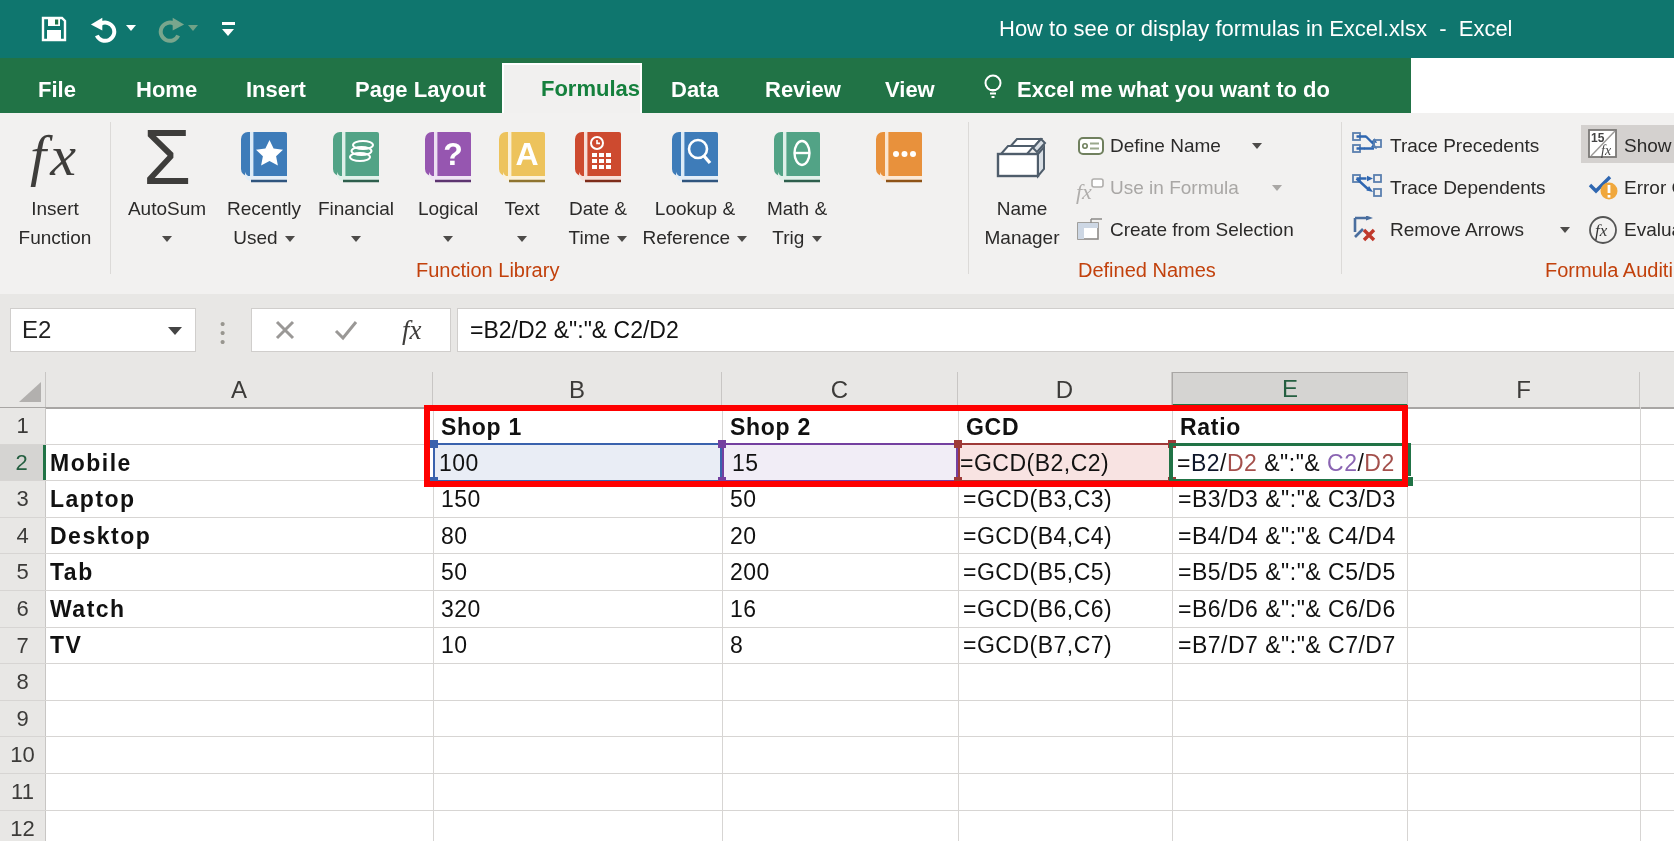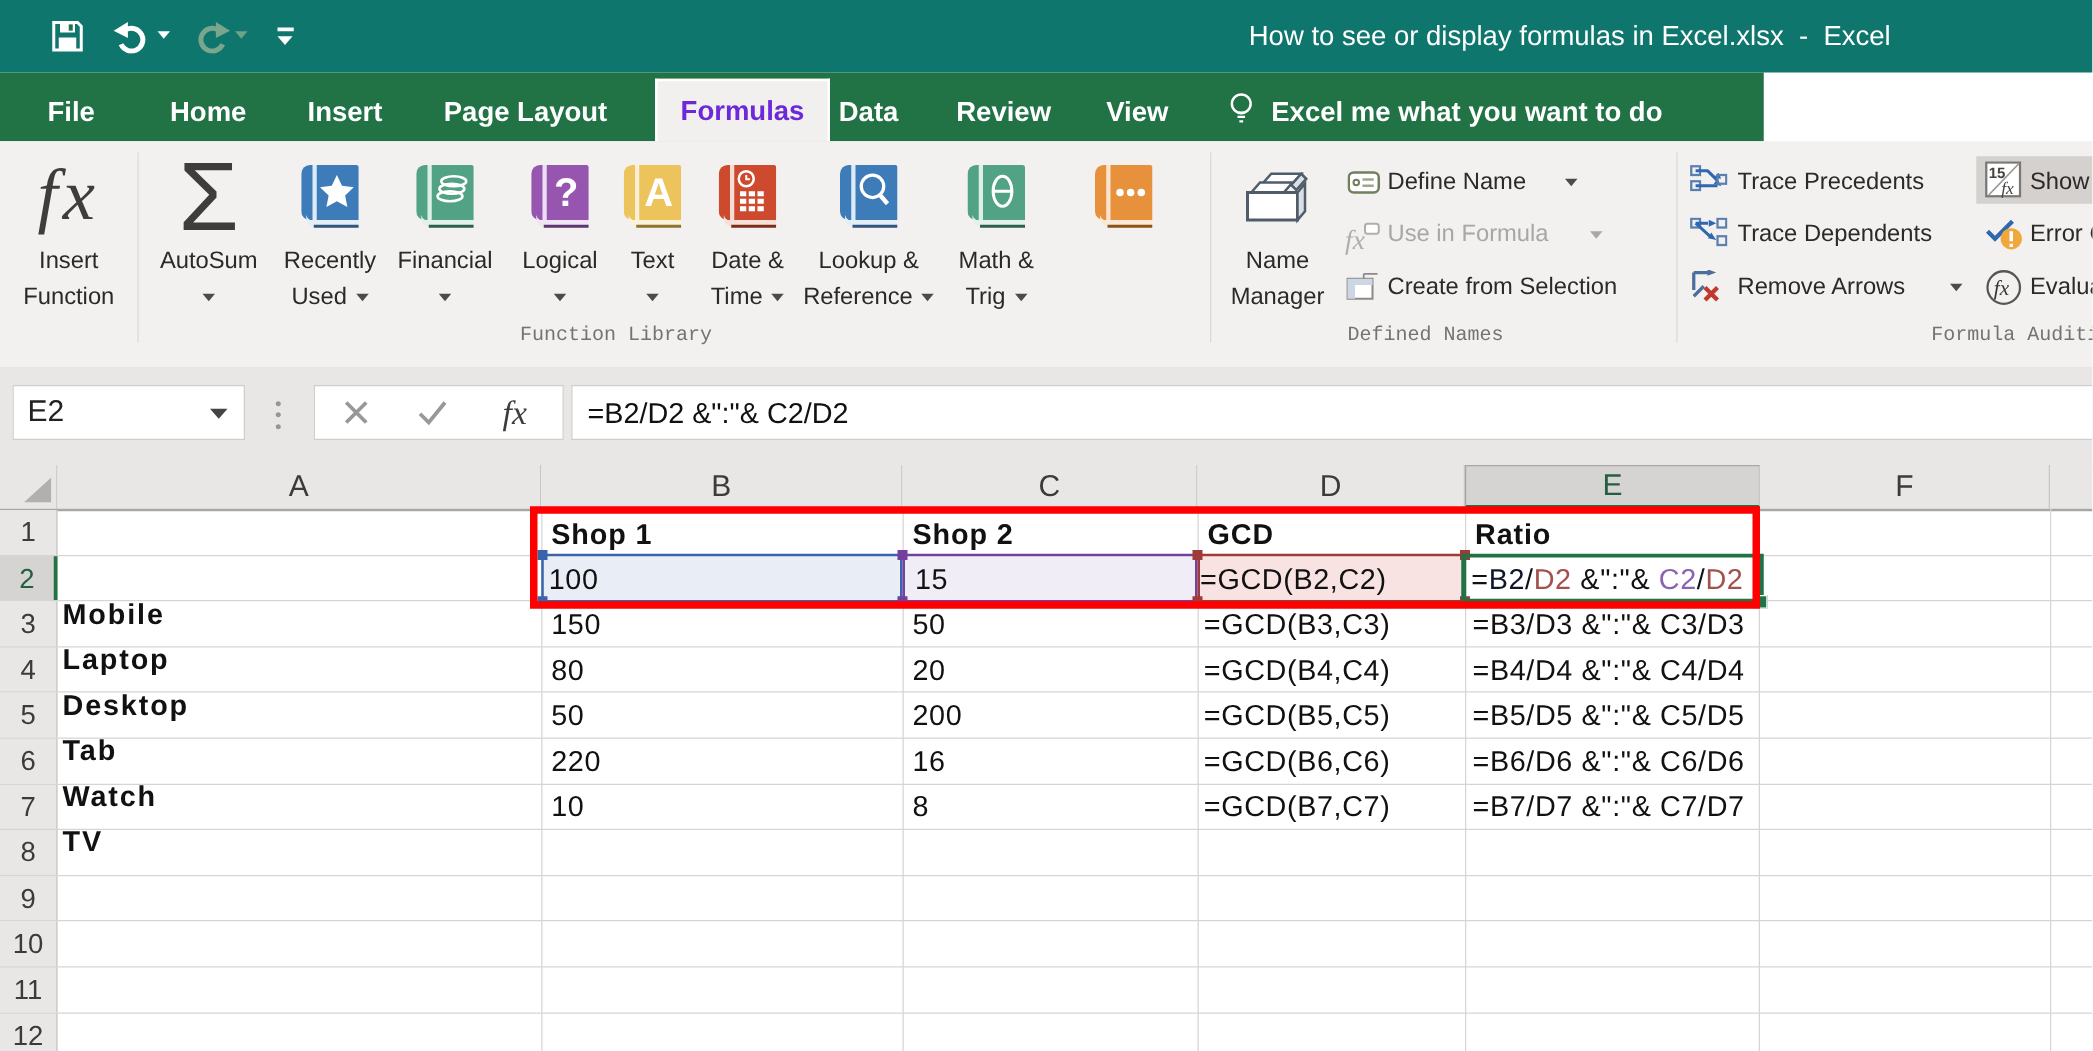--- a/index.html
+++ b/index.html
@@ -3,42 +3,42 @@
 <meta charset="utf-8">
 <style>
   html,body{margin:0;padding:0;}
   #app{position:relative;width:1674px;height:841px;overflow:hidden;background:#fff;
        font-family:"Liberation Sans",sans-serif;-webkit-font-smoothing:antialiased;}
   .abs{position:absolute;}
   
   #titlebar{left:0;top:0;width:1674px;height:58px;background:#0f766e;}
   #tabs{left:0;top:58px;width:1411px;height:55px;background:#217346;font-weight:bold;}
   .tab{position:absolute;top:0;height:55px;line-height:64px;color:#fff;font-size:22px;}
-  .tabsel{background:#f1f0ef;color:#6d28d9;text-align:center;top:5px;height:50px;line-height:48px;border:2px solid #fff;border-bottom:none;box-sizing:border-box;margin-left:22px;}
+  .tabsel{background:#f1f0ef;color:#15803d;text-align:right;top:5px;height:50px;line-height:48px;border:2px solid #fff;border-bottom:none;box-sizing:border-box;}
   #title{position:absolute;left:999px;top:0;width:500px;height:58px;line-height:58px;
          color:#fff;font-size:22px;white-space:nowrap;}
   
   #ribbon{left:0;top:113px;width:1674px;height:181px;background:#f2f1f0;border-bottom:1px solid #d5d3d1;}
   .biglabel{position:absolute;text-align:center;color:#2b2a29;font-size:19px;line-height:29px;white-space:nowrap;}
   .vsep{position:absolute;top:9px;width:1px;height:152px;background:#dcdad8;}
-  .grplabel{position:absolute;top:146px;color:#737373;font-size:16px;white-space:nowrap;font-family:Liberation Mono, monospace;}
+  .grplabel{position:absolute;top:146px;color:#c2410c;font-size:20px;white-space:nowrap;}
   .dd{display:inline-block;width:0;height:0;border-left:5px solid transparent;border-right:5px solid transparent;border-top:6px solid #4d4b49;vertical-align:middle;}
   .small{position:absolute;color:#2b2a29;font-size:19px;white-space:nowrap;height:30px;line-height:30px;}
   
   #fbar{left:0;top:294px;width:1674px;height:81px;background:#e8e7e5;}
   .whitebox{position:absolute;top:14px;height:44px;background:#fff;border:1px solid #d0cecc;box-sizing:border-box;}
   
   #grid{left:0;top:375px;width:1674px;height:466px;background:#fff;}
   .colhead{position:absolute;top:-3px;height:35px;background:#e8e7e5;color:#3c3b39;
            font-size:24px;text-align:center;line-height:35px;border-right:1px solid #c8c6c4;box-sizing:border-box;}
   .rowhead{position:absolute;left:0;width:46px;background:#e8e7e5;color:#3c3b39;
            font-size:22px;text-align:center;border-right:1px solid #c8c6c4;box-sizing:border-box;}
   .cell{position:absolute;font-size:23px;color:#111;line-height:37px;white-space:nowrap;letter-spacing:0.5px;text-align:center;}
   .b{font-weight:bold;letter-spacing:0.7px;}
-  .albl{letter-spacing:1.5px;margin-top:28px;}
+  .albl{letter-spacing:1.5px;}
   .gl-h{position:absolute;left:0;width:1674px;height:1px;background:#d7d5d3;}
   .gl-v{position:absolute;width:1px;background:#d7d5d3;}
 </style>
 </head>
 <body>
 <div id="app">
   <div id="titlebar" class="abs">
 
     <svg class="abs" style="left:40px;top:15px" width="28" height="28" viewBox="0 0 28 28">
       <path d="M3 3 h19 l3 3 v19 h-22 z" fill="none" stroke="#fff" stroke-width="2.4"></path>
@@ -331,21 +331,21 @@
     <div class="cell b albl" style="left:50px;top:143px">Desktop</div>
     <div class="cell b albl" style="left:50px;top:179px">Tab</div>
     <div class="cell b albl" style="left:50px;top:216px">Watch</div>
     <div class="cell b albl" style="left:50px;top:252px">TV</div>
 
     <div class="cell b" style="left:441px;top:34px">Shop 1</div>
     <div class="cell" style="left:439px;top:70px">100</div>
     <div class="cell" style="left:441px;top:106px">150</div>
     <div class="cell" style="left:441px;top:143px">80</div>
     <div class="cell" style="left:441px;top:179px">50</div>
-    <div class="cell" style="left:441px;top:216px">220</div>
+    <div class="cell" style="left:441px;top:216px">320</div>
     <div class="cell" style="left:441px;top:252px">10</div>
 
     <div class="cell b" style="left:730px;top:34px">Shop 2</div>
     <div class="cell" style="left:732px;top:70px">15</div>
     <div class="cell" style="left:730px;top:106px">50</div>
     <div class="cell" style="left:730px;top:143px">20</div>
     <div class="cell" style="left:730px;top:179px">200</div>
     <div class="cell" style="left:730px;top:216px">16</div>
     <div class="cell" style="left:730px;top:252px">8</div>
 

